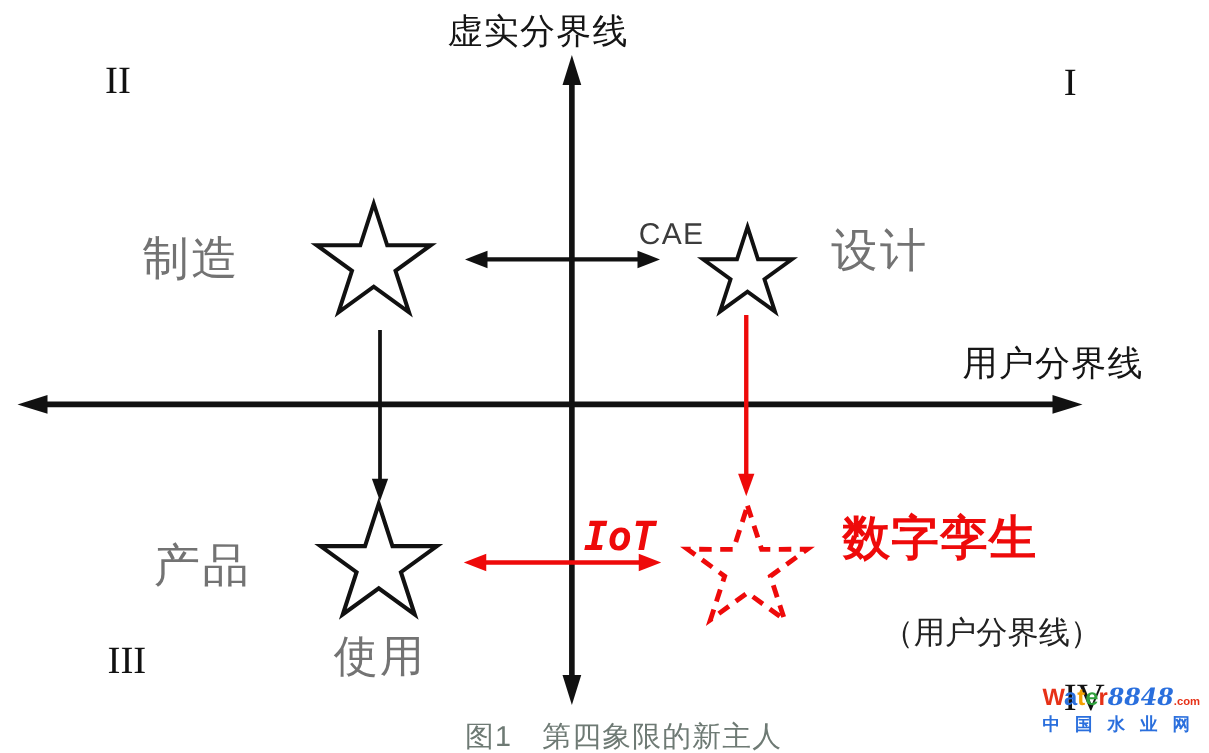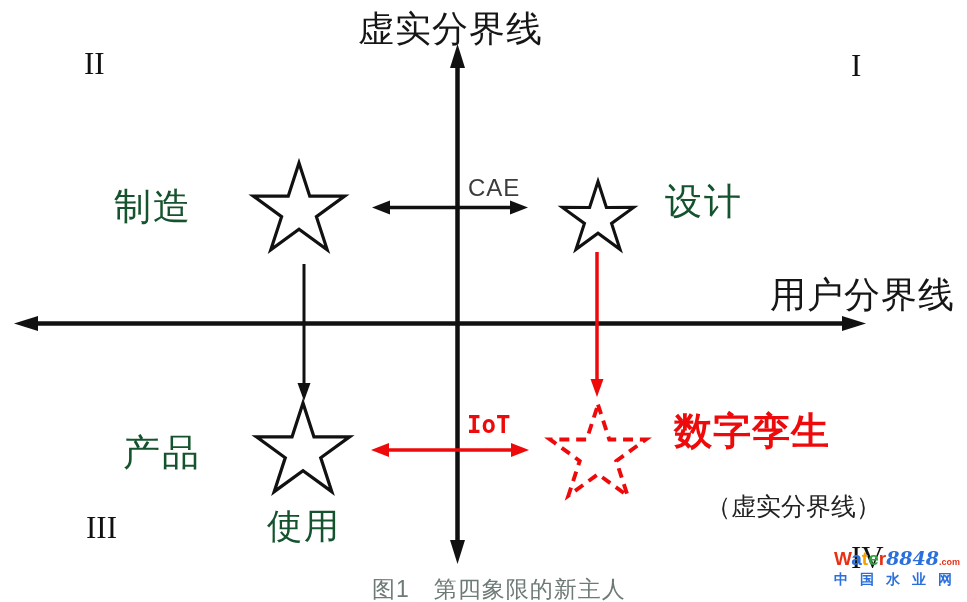--- a/index.html
+++ b/index.html
@@ -2,25 +2,25 @@
 <html><head>
 <meta charset="utf-8">
 <style>
   html,body{margin:0;padding:0;background:#fff;}
   .stage{
     position:relative;width:967px;height:602px;background:#ffffff;
     overflow:hidden;font-family:"Liberation Sans","DejaVu Sans",sans-serif;color:#1a1a1a;
   }
   .stage svg{position:absolute;left:0;top:0;}
   .lbl{position:absolute;line-height:1;white-space:nowrap;}
-  .cjk{font-size:37px;letter-spacing:2px;color:#14532d;}
-  .axis-lbl{font-size:36px;letter-spacing:1px;color:#161616;}
+  .cjk{font-size:37px;letter-spacing:2px;color:#737373;}
+  .axis-lbl{font-size:28px;letter-spacing:1px;color:#161616;}
   .quad{font-family:"Liberation Serif","DejaVu Serif",serif;font-size:31px;color:#111;}
-  .cae{font-size:24px;color:#3c3c3c;letter-spacing:1px;}
-  .iot{font-family:"DejaVu Sans Mono","Liberation Mono",monospace;font-size:24px;font-weight:bold;color:#ee0a0a;}
+  .cae{font-size:24px;color:#3c3c3c;letter-spacing:1px;margin-left:43px;}
+  .iot{font-family:"DejaVu Sans Mono","Liberation Mono",monospace;font-size:32px;font-weight:bold;color:#ee0a0a;font-style:italic;}
   .dtwin{font-size:38px;font-weight:bold;color:#ee0a0a;letter-spacing:1px;}
   .dtwin-note{font-size:25px;color:#222;}
   .caption{font-size:23px;color:#6e7a74;letter-spacing:1px;}
   .wm{position:absolute;left:834px;top:549px;width:132px;line-height:1;}
   .wm-row1{font-size:19px;font-weight:bold;white-space:nowrap;}
   .wm-num{font-family:"DejaVu Serif","Liberation Serif",serif;font-style:italic;font-weight:bold;color:#2a6fdd;font-size:19px;}
   .wm-tld{font-size:9px;color:#e63117;font-weight:bold;}
   .wm-row2{font-size:14px;font-weight:bold;color:#2a6fdd;letter-spacing:12px;margin-top:4px;white-space:nowrap;}
 </style>
 </head>
@@ -67,21 +67,21 @@
   <div class="lbl quad" style="left:84px;top:48px;">II</div>
   <div class="lbl quad" style="left:851px;top:50px;">I</div>
   <div class="lbl quad" style="left:86px;top:512px;">III</div>
   <div class="lbl quad" style="left:851px;top:510px;margin-top:32px;">IV</div>
 
   <div class="lbl cjk" style="left:114px;top:188px;">制造</div>
   <div class="lbl cjk" style="left:665px;top:183px;font-family:Liberation Serif, serif;">设计</div>
   <div class="lbl cjk" style="left:267px;top:508px;font-size:35px;">使用</div>
   <div class="lbl cjk" style="left:123px;top:434px;">产品</div>
   <div class="lbl dtwin" style="left:674px;top:412px;">数字孪生</div>
-  <div class="lbl dtwin-note" style="left:706px;top:494px;">（虚实分界线）</div>
+  <div class="lbl dtwin-note" style="left:706px;top:494px;">（用户分界线）</div>
 
   <div class="lbl cae" style="left:468px;top:176px;">CAE</div>
   <div class="lbl iot" style="left:467px;top:413px;">IoT</div>
 
   <div class="lbl caption" style="left:372px;top:578px;">图1　第四象限的新主人</div>
 
   <div class="wm">
     <div class="wm-row1"><span><span style="color: rgb(230, 49, 23);">W</span><span style="color: rgb(42, 111, 221);">a</span><span style="color: rgb(245, 161, 0);">t</span><span style="color: rgb(47, 160, 60);">e</span><span style="color: rgb(230, 49, 23);">r</span></span><span class="wm-num">8848</span><span class="wm-tld">.com</span></div>
     <div class="wm-row2">中国水业网</div>
   </div>

